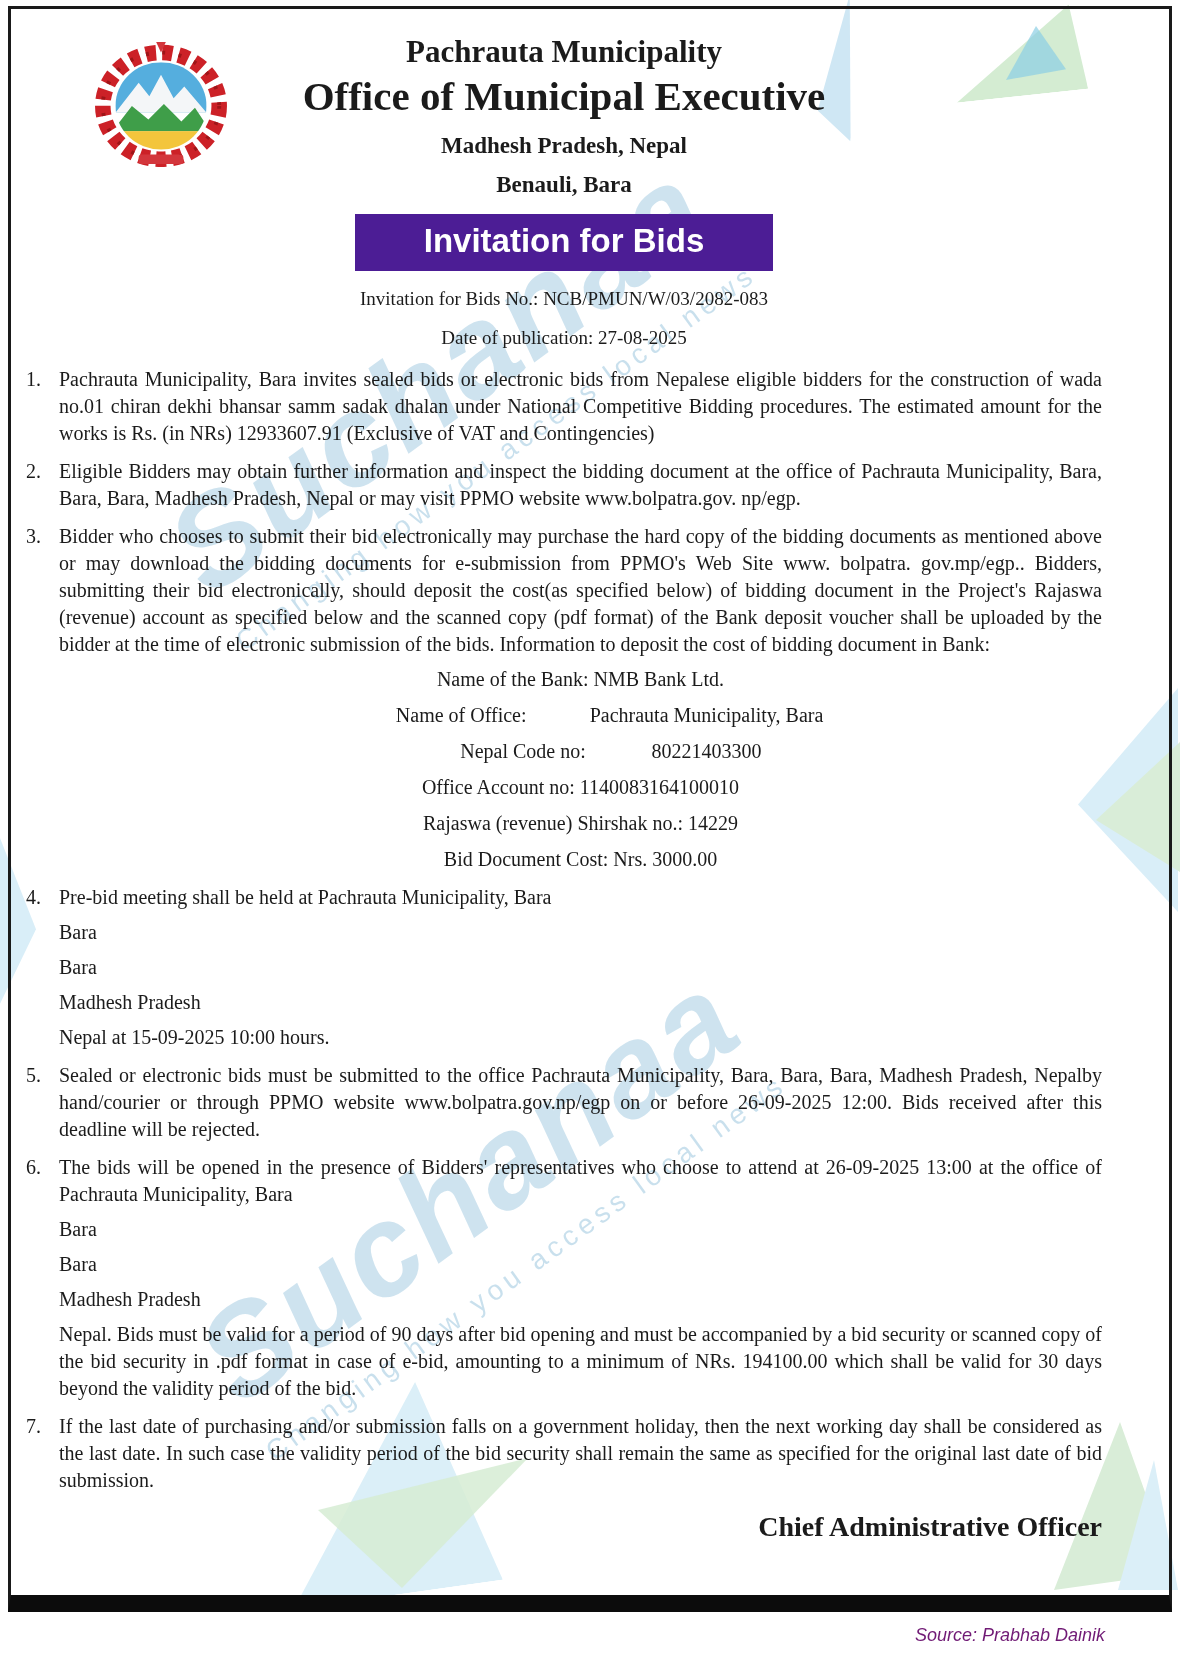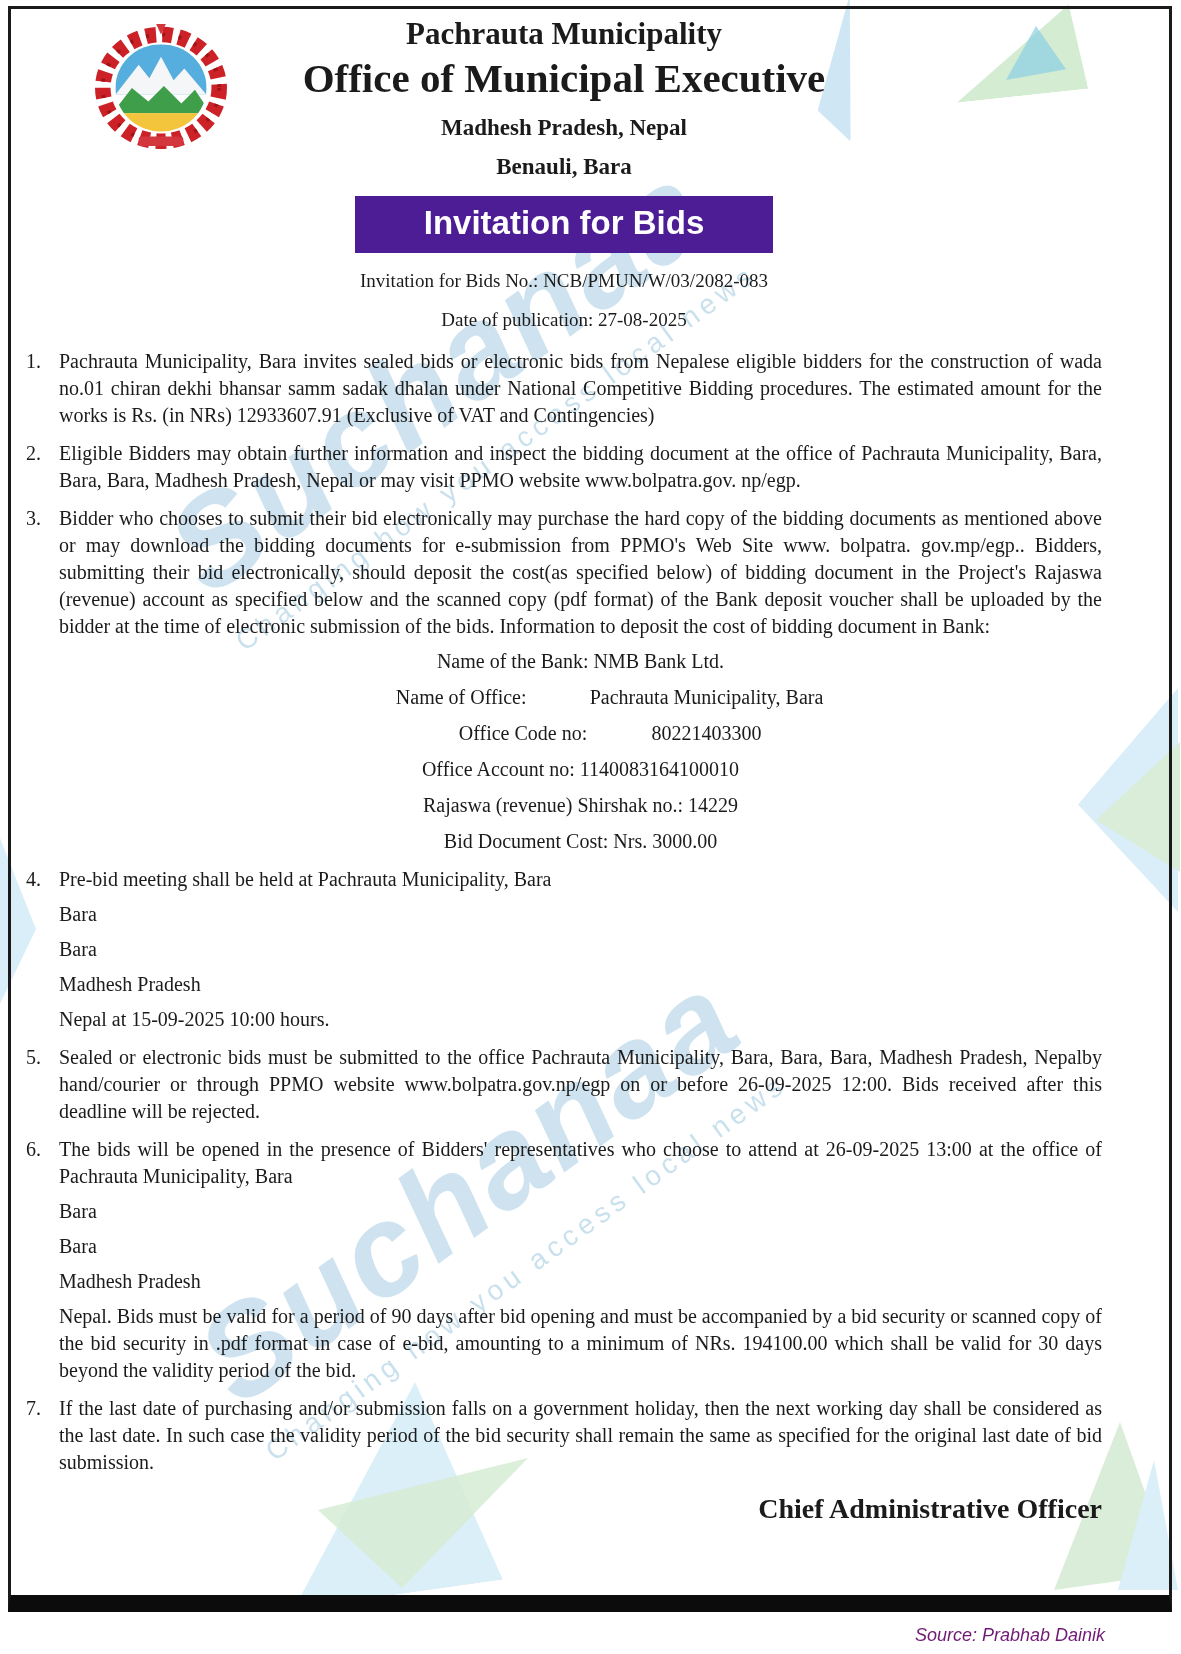--- a/index.html
+++ b/index.html
@@ -33,21 +33,21 @@
   .d8 { left:318px;  top:1458px; width:210px; height:130px; background:#d6ecd4; clip-path:polygon(0 40%,40% 100%,100% 0); opacity:.85; }
   .d9 { left:1054px; top:1422px; width:120px; height:168px; background:#d9edd8; clip-path:polygon(0 100%,55% 0,100% 90%); }
   .d10{ left:1118px; top:1460px; width:60px;  height:130px; background:#dbeff8; clip-path:polygon(0 100%,60% 0,100% 100%); }
 
   
   .border-box {
     position:absolute; left:8px; top:6px; width:1164px; height:1606px;
     border:3px solid #1a1a1a; border-bottom:17px solid #0c0c0c;
     pointer-events:none; z-index:3;
   }
-  .content { position:absolute; left:26px; top:10px; width:1076px; z-index:2; }
+  .content { position:absolute; left:26px; top:28px; width:1076px; z-index:2; }
 
   
   .header { position:relative; text-align:center; }
   .emblem { position:absolute; left:62px; top:10px; width:146px; height:130px; }
   .h1 { font-size:31px; font-weight:bold; padding-top:6px; }
   .h2 { font-size:41px; font-weight:bold; margin-top:2px; }
   .h3 { font-size:23px; font-weight:bold; margin-top:13px; }
   .banner {
     margin:16px auto 0; width:418px; background:#4c1d95; color:#ffffff;
     font-family:"Liberation Sans","DejaVu Sans",sans-serif;
@@ -150,21 +150,21 @@
         <div class="sub-block">
           <div class="bank-row">
             <span class="bank-label">Name of the Bank:</span>
             <span class="bank-value">NMB Bank Ltd.</span>
           </div>
           <div class="bank-row gap">
             <span class="bank-label">Name of Office:</span>
             <span class="bank-value">Pachrauta Municipality, Bara</span>
           </div>
           <div class="bank-row gap">
-            <span class="bank-label">Office Code no:</span>
+            <span class="bank-label">Nepal Code no:</span>
             <span class="bank-value">80221403300</span>
           </div>
           <div class="bank-row">
             <span class="bank-label">Office Account no:</span>
             <span class="bank-value">1140083164100010</span>
           </div>
           <div class="bank-row">
             <span class="bank-label">Rajaswa (revenue) Shirshak no.:</span>
             <span class="bank-value">14229</span>
           </div>

